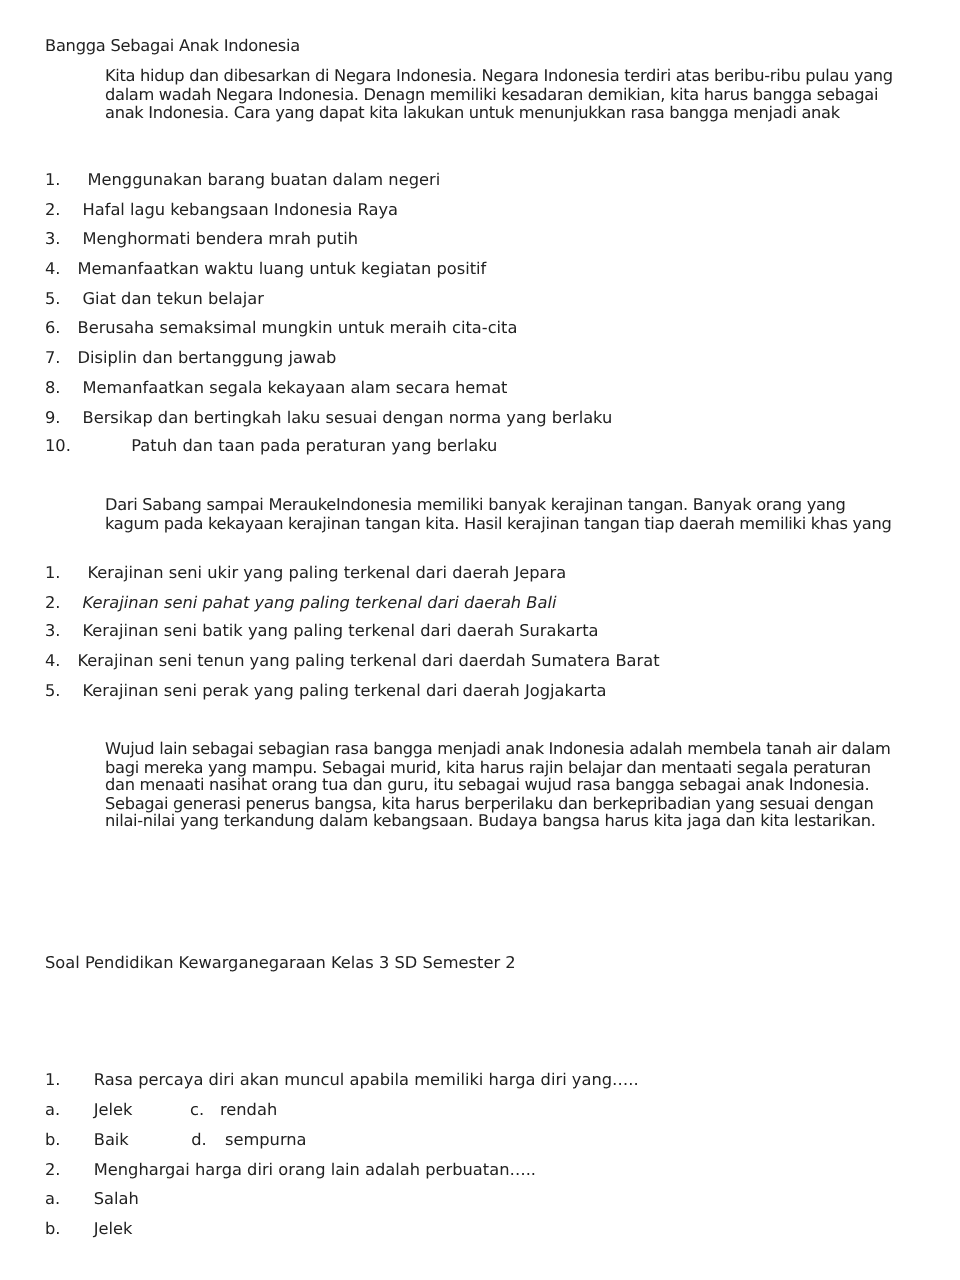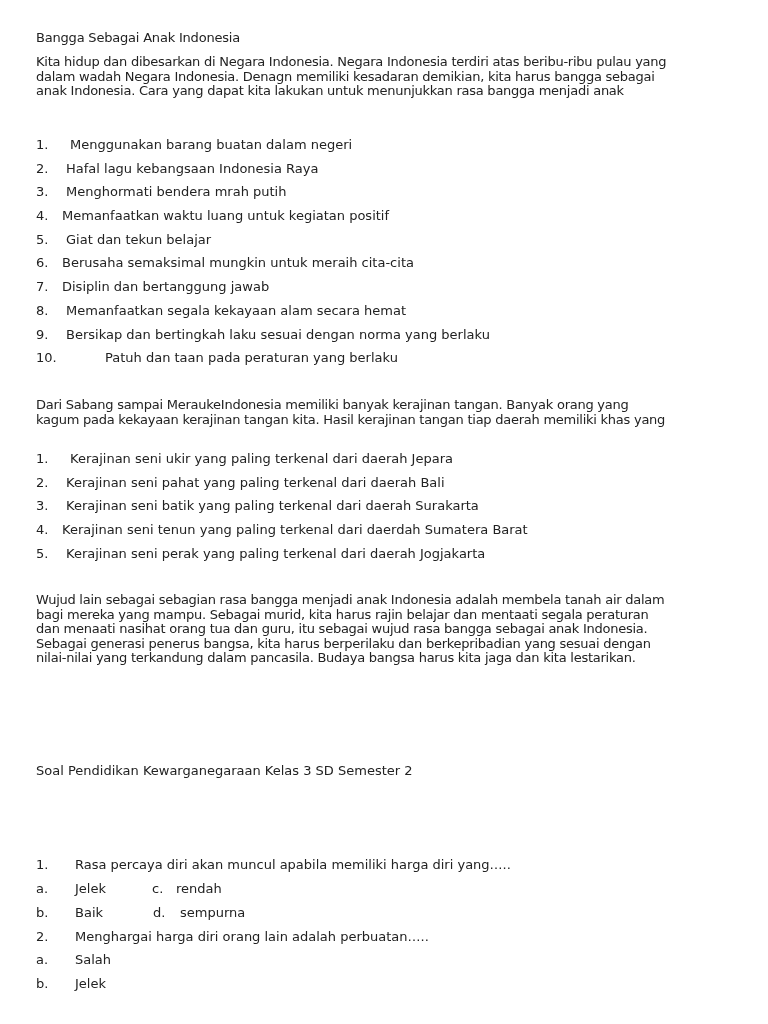--- a/index.html
+++ b/index.html
@@ -3,21 +3,21 @@
 <meta charset="utf-8">
 <style>
   html, body { margin: 0; padding: 0; background: #ffffff; }
   body {
     width: 768px; height: 1024px; overflow: hidden; position: relative;
     font-family: "DejaVu Sans", sans-serif; color: #222222;
   }
   .page { position: absolute; left: 0; top: 0; width: 768px; height: 1024px; }
   .t { position: absolute; white-space: nowrap; font-size: 13px; line-height: 15px; }
   .para { position: absolute; left: 36px; width: 700px; font-size: 13px; line-height: 14.6px; letter-spacing: -0.25px; }
-  .para .ln { display: block; white-space: nowrap; }
+  .para .ln { display: block; white-space: nowrap; margin-left: 48px; }
   .li { position: absolute; white-space: nowrap; font-size: 13px; line-height: 15px; }
   .li .num { position: absolute; left: 0; }
   .li .txt { position: absolute; }
 </style>
 </head>
 <body>
 
 <div class="page">
 
   <div class="t" style="left:36px; top:30px; letter-spacing:-0.2px;">Bangga Sebagai Anak Indonesia</div>
@@ -76,42 +76,42 @@
     <span class="ln">kagum pada kekayaan kerajinan tangan kita. Hasil kerajinan tangan tiap daerah memiliki khas yang</span>
   </div>
 
   <div>
     <div class="li" style="left:36px; top:451px;">
       <span class="num">1.</span>
       <span class="txt" style="left:34px;">Kerajinan seni ukir yang paling terkenal dari daerah Jepara</span>
     </div>
     <div class="li" style="left:36px; top:475px;">
       <span class="num">2.</span>
-      <span class="txt" style="left:30px;">Kerajinan seni pahat yang paling terkenal dari daerah Bali</span>
+      <span class="txt" style="left:30px;font-style:italic;">Kerajinan seni pahat yang paling terkenal dari daerah Bali</span>
     </div>
     <div class="li" style="left:36px; top:498px;">
       <span class="num">3.</span>
       <span class="txt" style="left:30px;">Kerajinan seni batik yang paling terkenal dari daerah Surakarta</span>
     </div>
     <div class="li" style="left:36px; top:522px;">
       <span class="num">4.</span>
       <span class="txt" style="left:26px;">Kerajinan seni tenun yang paling terkenal dari daerdah Sumatera Barat</span>
     </div>
     <div class="li" style="left:36px; top:546px;">
       <span class="num">5.</span>
       <span class="txt" style="left:30px;">Kerajinan seni perak yang paling terkenal dari daerah Jogjakarta</span>
     </div>
   </div>
 
   <div class="para" style="top:593px;">
     <span class="ln">Wujud lain sebagai sebagian rasa bangga menjadi anak Indonesia adalah membela tanah air dalam</span>
     <span class="ln">bagi mereka yang mampu. Sebagai murid, kita harus rajin belajar dan mentaati segala peraturan</span>
     <span class="ln">dan menaati nasihat orang tua dan guru, itu sebagai wujud rasa bangga sebagai anak Indonesia.</span>
     <span class="ln">Sebagai generasi penerus bangsa, kita harus berperilaku dan berkepribadian yang sesuai dengan</span>
-    <span class="ln">nilai-nilai yang terkandung dalam pancasila. Budaya bangsa harus kita jaga dan kita lestarikan.</span>
+    <span class="ln">nilai-nilai yang terkandung dalam kebangsaan. Budaya bangsa harus kita jaga dan kita lestarikan.</span>
   </div>
 
   <div class="t" style="left:36px; top:763px;">Soal Pendidikan Kewarganegaraan Kelas 3 SD Semester 2</div>
 
   <div>
     <div class="li" style="left:36px; top:857px;">
       <span class="num">1.</span>
       <span class="txt" style="left:39px;">Rasa percaya diri akan muncul apabila memiliki harga diri yang…..</span>
     </div>
     <div class="li" style="left:36px; top:881px;">

